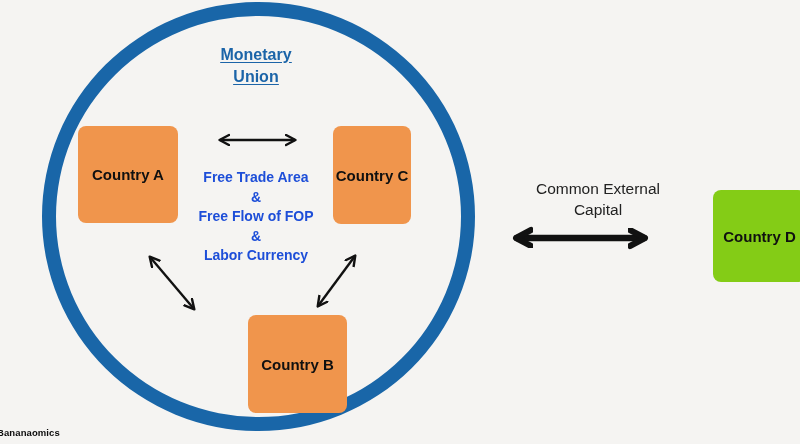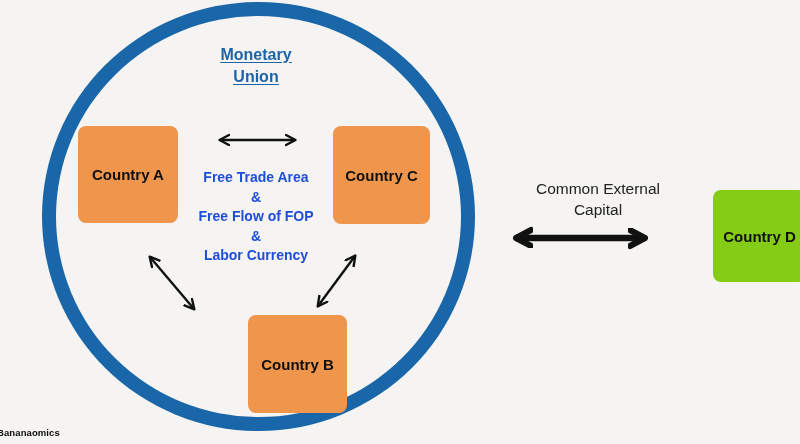--- a/index.html
+++ b/index.html
@@ -51,21 +51,21 @@
     border-radius: 8px;
     font-weight: 700;
     font-size: 15px;
     color: #101010;
     text-align: center;
   }
   .orange { background: #f0954c; }
   .green  { background: #84cc16; margin-left: 14px; }
 
   .box-a { left: 78px;  top: 126px; width: 100px; height: 97px; }
-  .box-c { left: 333px; top: 126px; width: 97px;  height: 98px; }
+  .box-c { left: 333px; top: 126px; width: 78px;  height: 98px; }
   .box-b { left: 208px; top: 315px; width: 99px;  height: 98px; margin-left: 40px; }
   .box-d { left: 699px; top: 190px; width: 93px;  height: 92px; }
 
   
   .center-text {
     left: 166px;
     top: 168px;
     width: 180px;
     text-align: center;
     font-weight: 700;

